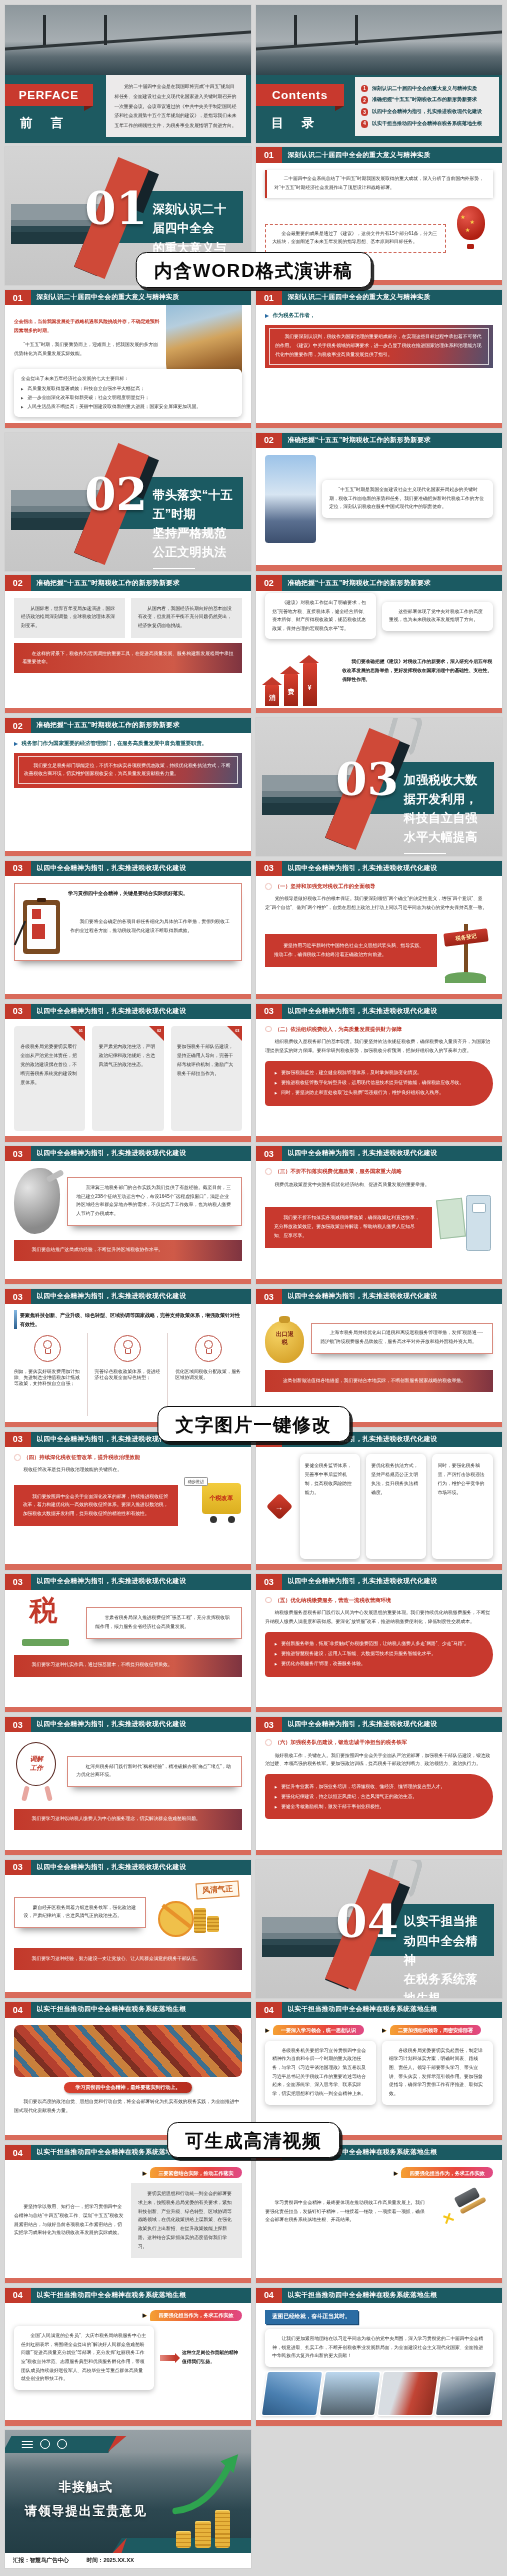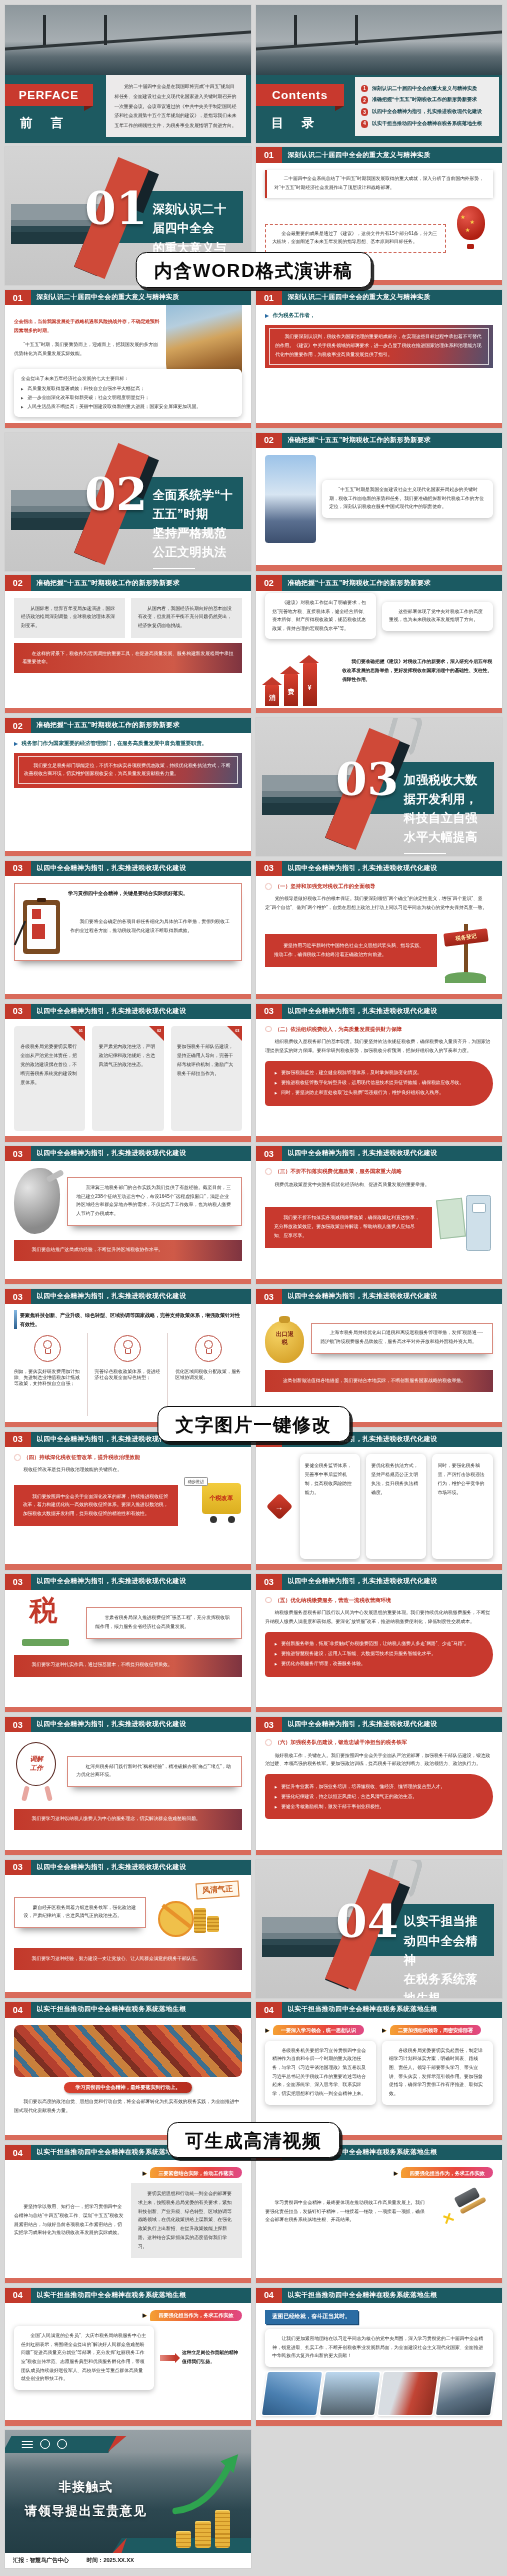--- a/index.html
+++ b/index.html
@@ -340,21 +340,21 @@
         <div class="s-body">
           <div class="alabel">作为税务工作者，</div>
           <div class="rphoto">
             <p class="t white">我们要深刻认识到，税收作为国家治理的重要组成部分，在实现这些目标过程中承担着不可替代的作用。《建议》中关于税务领域的部署要求，进一步凸显了税收在推进国家治理体系和治理能力现代化中的重要作用，为税收事业高质量发展提供了指引。</p>
           </div>
         </div>
         <div class="s-foot"></div>
       </div>
       <div class="slide divider">
         <div class="d-banner">
-          <div class="l">全面系统学“十五五”时期</div>
+          <div class="l">带头落实“十五五”时期</div>
           <div class="l">坚持严格规范公正文明执法</div>
           <div class="u"></div>
         </div>
         <div class="d-photo"></div>
         <div class="d-b1"></div>
         <div class="d-b2"></div>
         <div class="d-slash"></div>
         <div class="d-num">02</div>
       </div>
       <div class="slide content">

